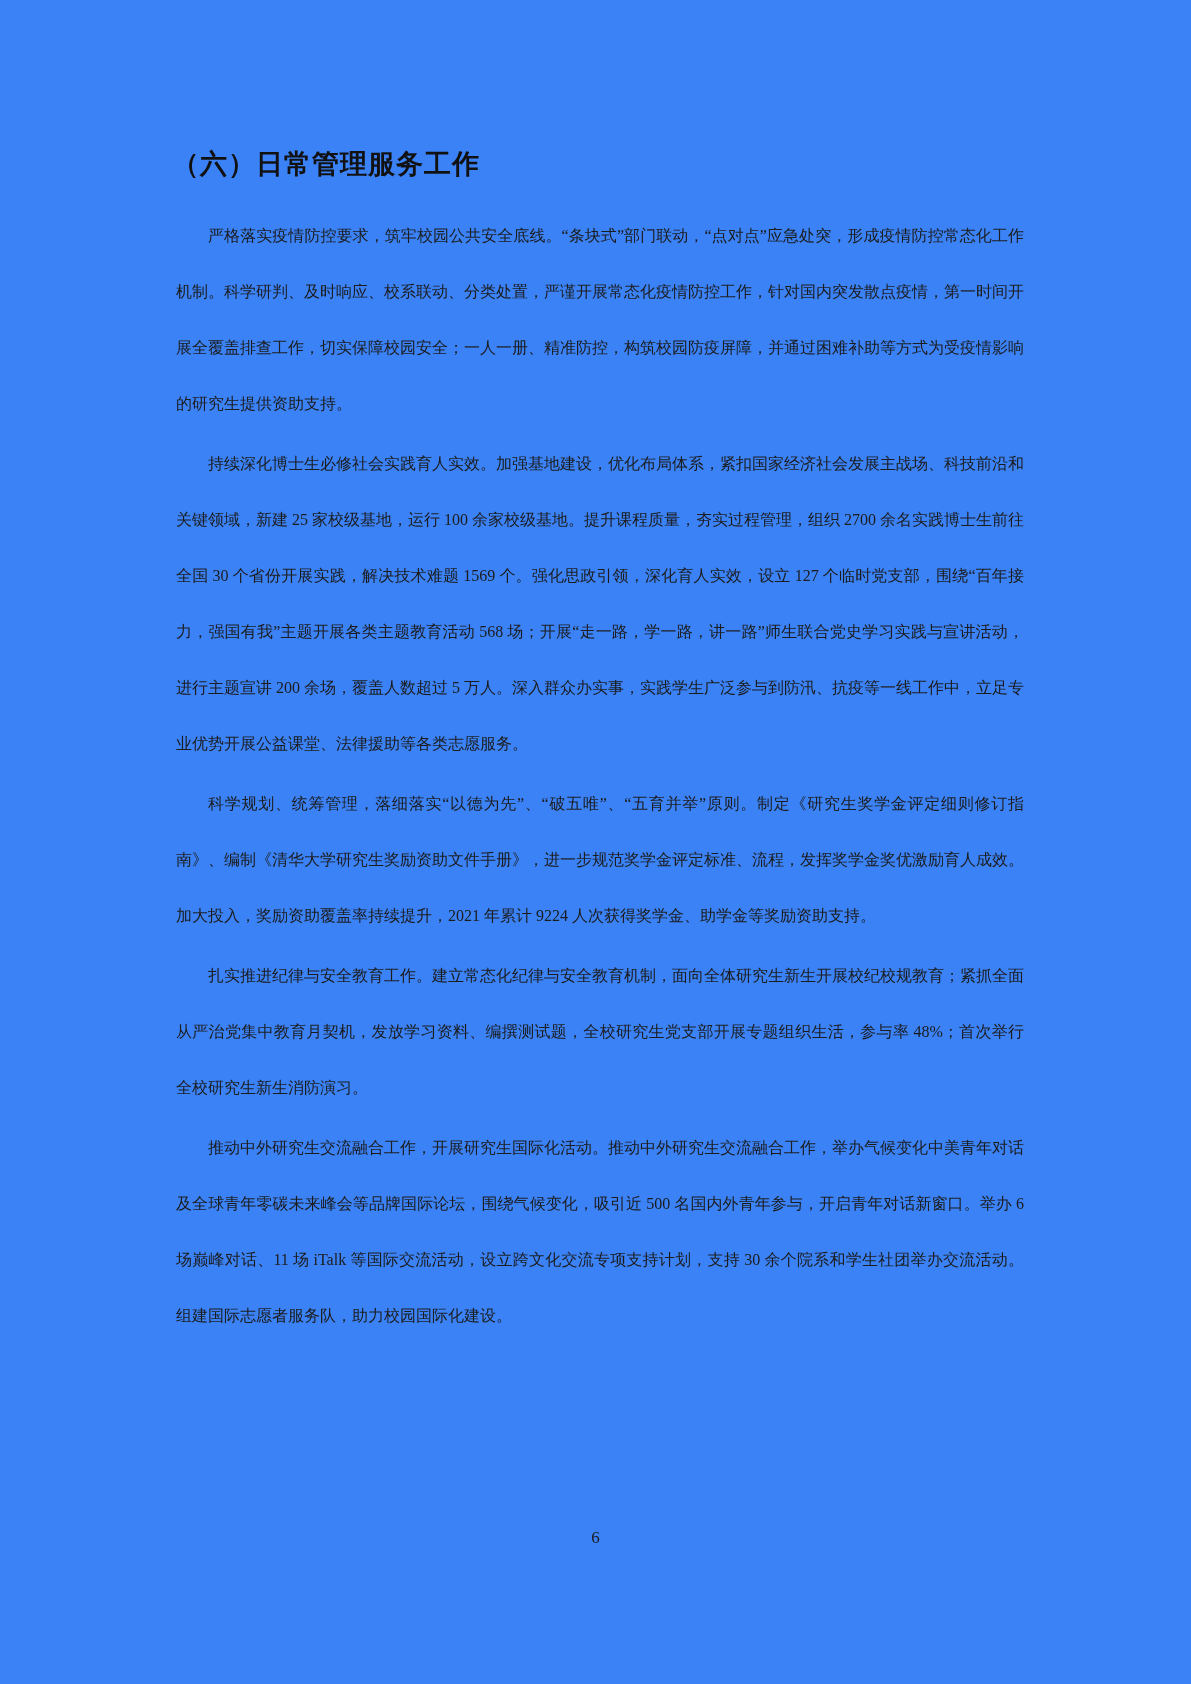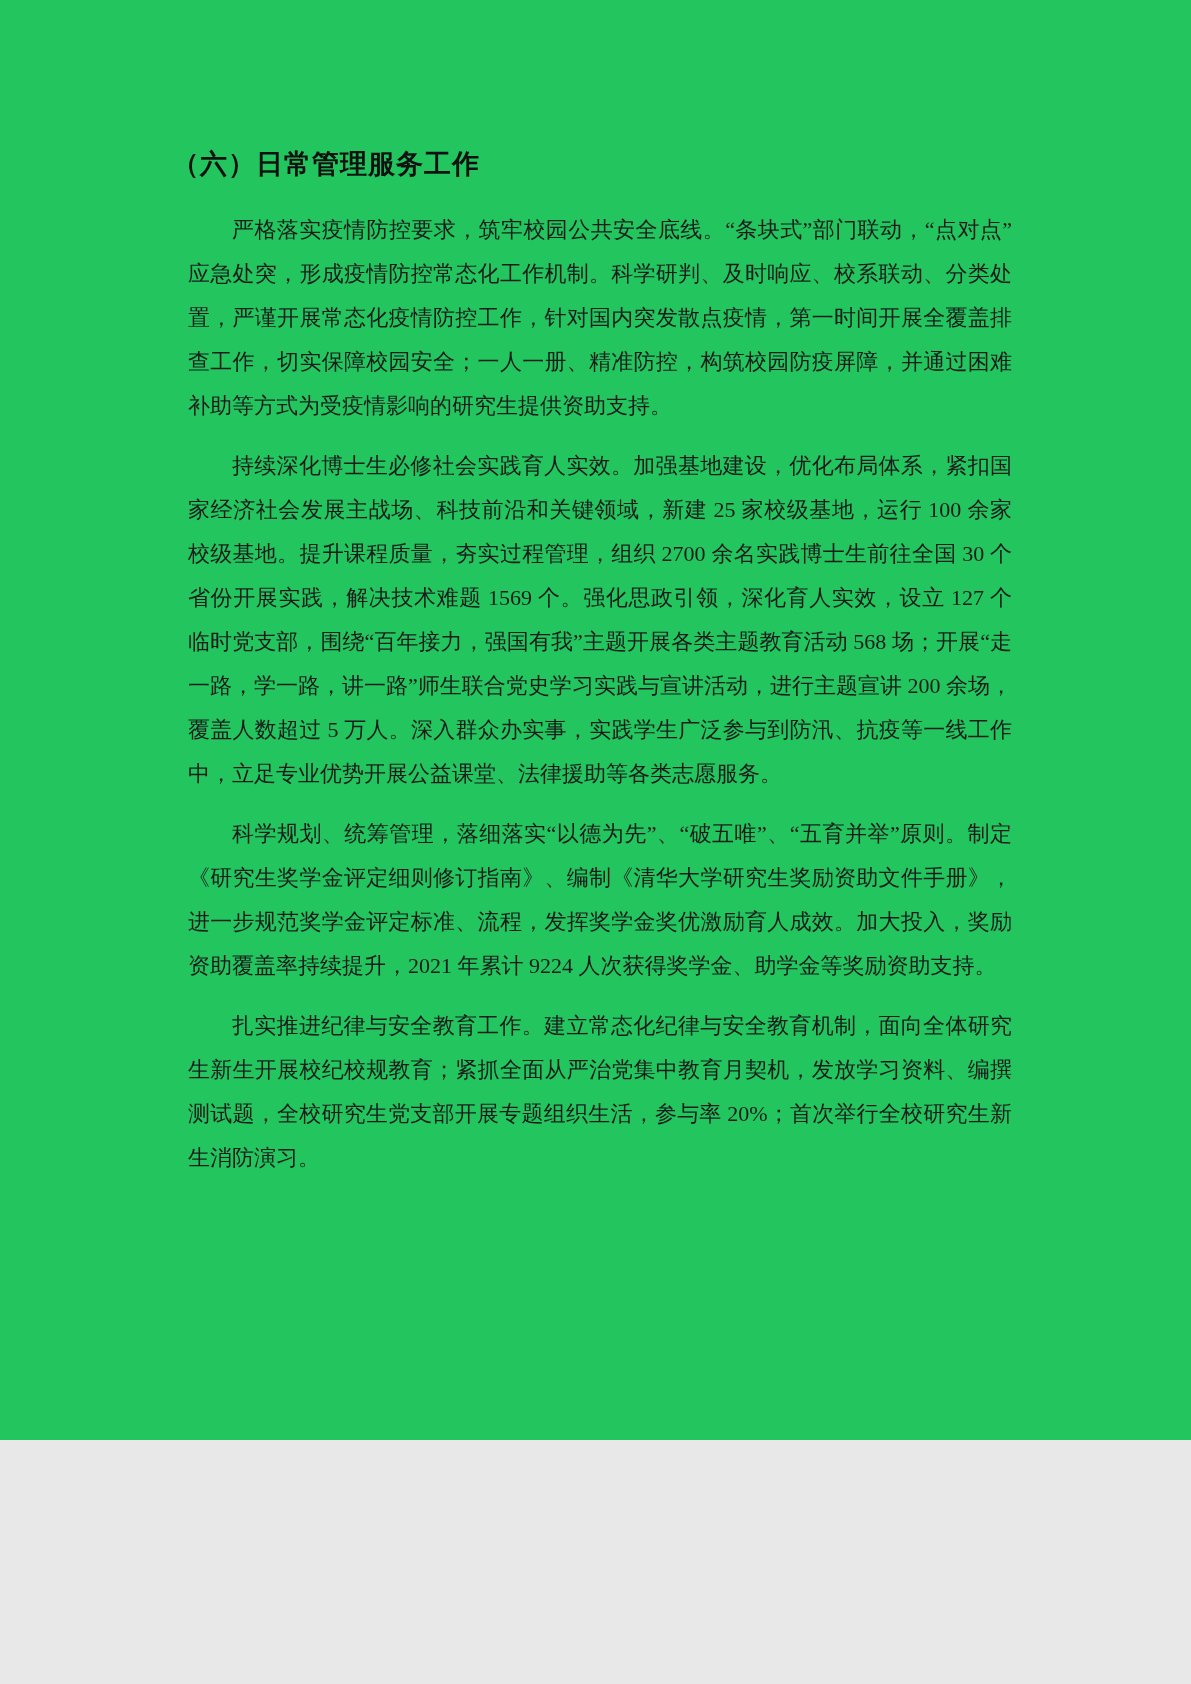--- a/index.html
+++ b/index.html
@@ -3,23 +3,23 @@
 <meta charset="utf-8">
 <style>
   html, body {
     margin: 0;
     padding: 0;
     background: #e8e8e8;
   }
   .page {
     position: relative;
     width: 1191px;
-    height: 1440px;
+    height: 1684px;
     margin: 0 auto;
-    background: #22c55e;
+    background: #3b82f6;
     box-sizing: border-box;
     overflow: hidden;
     font-family: "Liberation Serif", "DejaVu Serif", serif;
     color: #1c1c1c;
   }
   .content {
     position: absolute;
     left: 172px;
     top: 146px;
     width: 856px;
@@ -27,23 +27,23 @@
   .doc-title {
     margin: 0 0 26px 0;
     font-family: "Liberation Sans", "DejaVu Sans", sans-serif;
     font-weight: bold;
     font-size: 27px;
     line-height: 36px;
     letter-spacing: 1px;
     color: #111111;
   }
   .para {
-    margin: 16px;
-    font-size: 22px;
-    line-height: 44px;
+    margin: 4px;
+    font-size: 16px;
+    line-height: 56px;
     text-align: justify;
     text-indent: 2em;
     word-break: break-all;
     color: #1c1c1c;
   }
   .footer {
     position: absolute;
     left: 0;
     top: 1528px;
     width: 100%;
@@ -54,16 +54,17 @@
 </style>
 </head>
 <body>
 
 <div class="page">
   <div class="content">
     <h1 class="doc-title">（六）日常管理服务工作</h1>
     <p class="para">严格落实疫情防控要求，筑牢校园公共安全底线。“条块式”部门联动，“点对点”应急处突，形成疫情防控常态化工作机制。科学研判、及时响应、校系联动、分类处置，严谨开展常态化疫情防控工作，针对国内突发散点疫情，第一时间开展全覆盖排查工作，切实保障校园安全；一人一册、精准防控，构筑校园防疫屏障，并通过困难补助等方式为受疫情影响的研究生提供资助支持。</p>
     <p class="para">持续深化博士生必修社会实践育人实效。加强基地建设，优化布局体系，紧扣国家经济社会发展主战场、科技前沿和关键领域，新建 25 家校级基地，运行 100 余家校级基地。提升课程质量，夯实过程管理，组织 2700 余名实践博士生前往全国 30 个省份开展实践，解决技术难题 1569 个。强化思政引领，深化育人实效，设立 127 个临时党支部，围绕“百年接力，强国有我”主题开展各类主题教育活动 568 场；开展“走一路，学一路，讲一路”师生联合党史学习实践与宣讲活动，进行主题宣讲 200 余场，覆盖人数超过 5 万人。深入群众办实事，实践学生广泛参与到防汛、抗疫等一线工作中，立足专业优势开展公益课堂、法律援助等各类志愿服务。</p>
     <p class="para">科学规划、统筹管理，落细落实“以德为先”、“破五唯”、“五育并举”原则。制定《研究生奖学金评定细则修订指南》、编制《清华大学研究生奖励资助文件手册》，进一步规范奖学金评定标准、流程，发挥奖学金奖优激励育人成效。加大投入，奖励资助覆盖率持续提升，2021 年累计 9224 人次获得奖学金、助学金等奖励资助支持。</p>
-    <p class="para">扎实推进纪律与安全教育工作。建立常态化纪律与安全教育机制，面向全体研究生新生开展校纪校规教育；紧抓全面从严治党集中教育月契机，发放学习资料、编撰测试题，全校研究生党支部开展专题组织生活，参与率 20%；首次举行全校研究生新生消防演习。</p>
+    <p class="para">扎实推进纪律与安全教育工作。建立常态化纪律与安全教育机制，面向全体研究生新生开展校纪校规教育；紧抓全面从严治党集中教育月契机，发放学习资料、编撰测试题，全校研究生党支部开展专题组织生活，参与率 48%；首次举行全校研究生新生消防演习。</p>
+    <p class="para">推动中外研究生交流融合工作，开展研究生国际化活动。推动中外研究生交流融合工作，举办气候变化中美青年对话及全球青年零碳未来峰会等品牌国际论坛，围绕气候变化，吸引近 500 名国内外青年参与，开启青年对话新窗口。举办 6 场巅峰对话、11 场 iTalk 等国际交流活动，设立跨文化交流专项支持计划，支持 30 余个院系和学生社团举办交流活动。组建国际志愿者服务队，助力校园国际化建设。</p>
   </div>
   <div class="footer">6</div>
 </div>
 
 </body></html>

